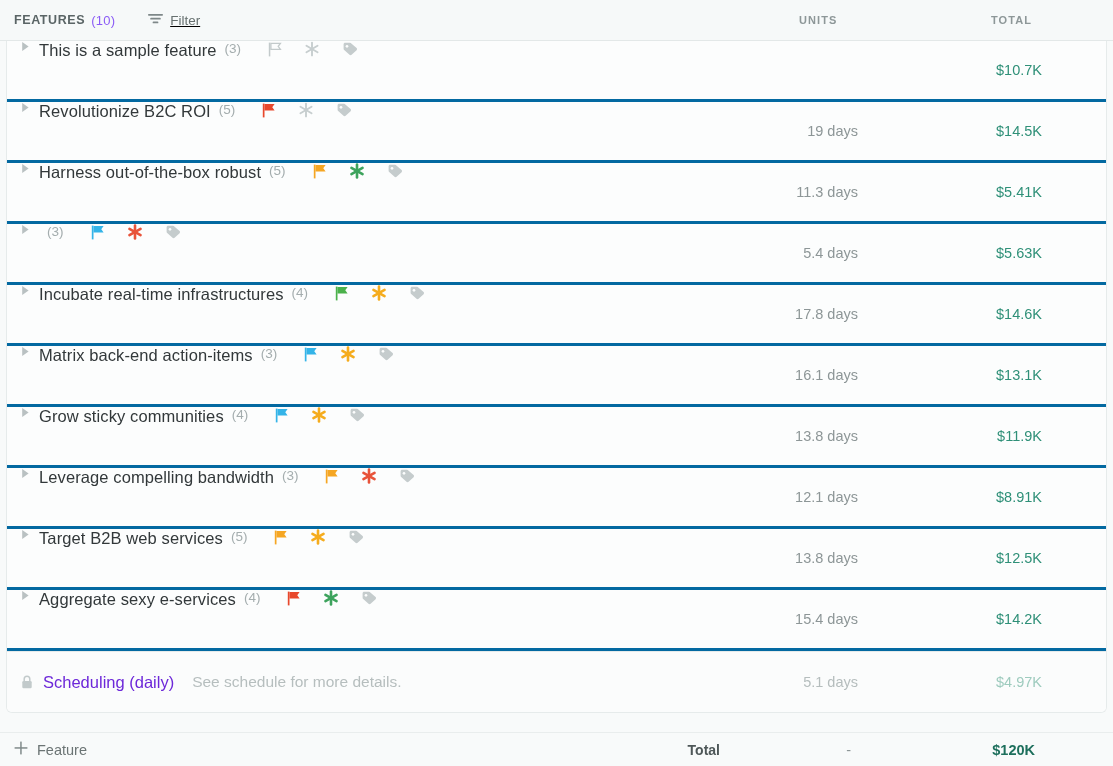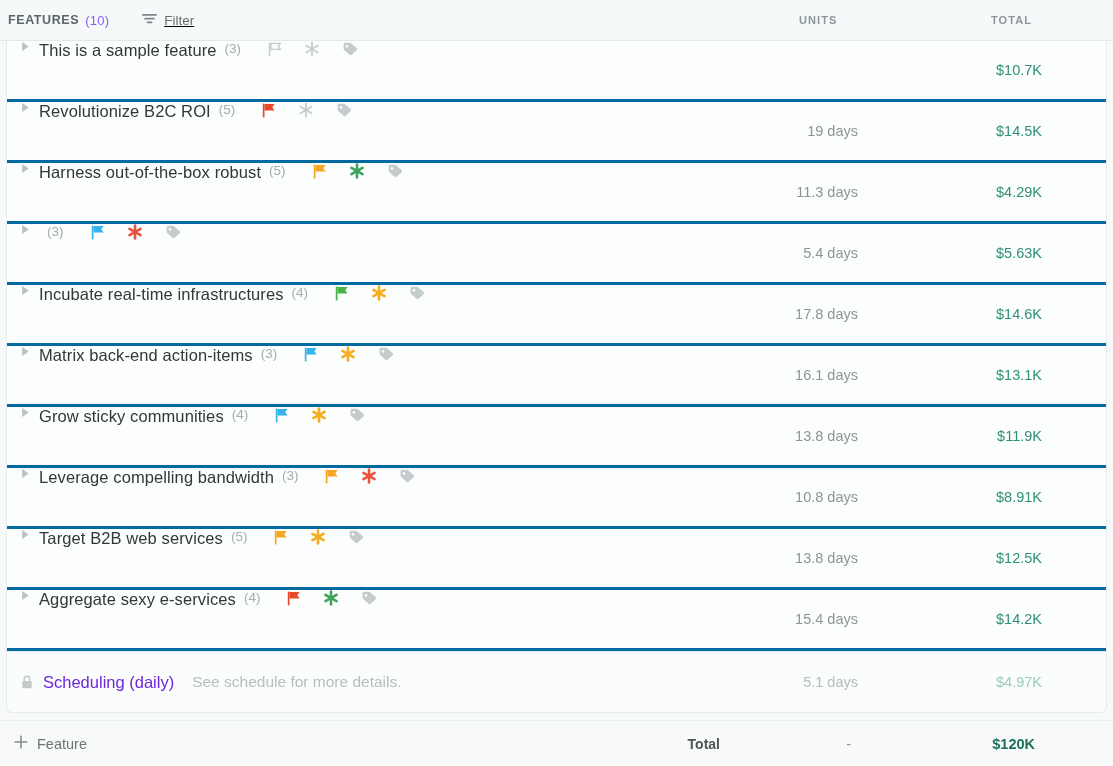--- a/index.html
+++ b/index.html
@@ -21,21 +21,21 @@
   }
 
   
   .header {
     position: relative;
     height: 41px;
     background: #f6f9f9;
     border-bottom: 1px solid #e3e8e8;
     display: flex;
     align-items: center;
-    padding-left: 8px;
+    padding-left: 14px;
   }
   .hdr-title {
     font-size: 12.5px;
     font-weight: bold;
     letter-spacing: 0.6px;
     color: #5a6566;
     text-transform: uppercase;
   }
   .hdr-count {
     font-size: 13px;
@@ -190,21 +190,21 @@
     top: 50%; transform: translateY(-50%);
     text-align: right;
     font-size: 14.5px;
     color: #9ecbbe;
   }
 
   
   .footer {
     position: absolute;
     left: 0; right: 0; bottom: 0;
-    height: 46px;
+    height: 34px;
     background: #f8fafa;
     border-top: 1px solid #e9eded;
     display: flex;
     align-items: center;
   }
   .add-feature {
     display: flex;
     align-items: center;
     gap: 9px;
     margin-left: 14px;
@@ -348,21 +348,21 @@
             </svg>
           </span>
           <span class="badge">
             <svg width="16" height="15" viewBox="0 0 16 15">
               <path d="M1.6 2.3 C1.6 1.4 2.3 0.8 3.2 0.8 L8.0 0.8 C8.5 0.8 9.0 1.0 9.3 1.4 L14.6 6.1 C15.2 6.7 15.2 7.6 14.6 8.2 L9.6 12.8 C9.0 13.4 8.1 13.4 7.5 12.8 L2.2 8.1 C1.8 7.8 1.6 7.3 1.6 6.8 Z" fill="#c5cccd"></path>
               <circle cx="5.0" cy="4.3" r="1.35" fill="#fcfdfd"></circle>
             </svg>
           </span>
         </span>
         <span class="units-cell">11.3 days</span>
-        <span class="total-cell">$4.29K</span>
+        <span class="total-cell">$5.41K</span>
       </div>
       <div class="row">
         <span class="caret">
           <svg width="9" height="11" viewBox="0 0 9 11">
             <path d="M1.2 0.9 L7.6 5.5 L1.2 10.1 Z" fill="#b9c1c2"></path>
           </svg>
         </span>
         <span class="subcount">(3)</span>
         <span class="badges">
           <span class="badge">
@@ -506,21 +506,21 @@
               <line x1="8" y1="1.6" x2="8" y2="14.4" stroke="#e8533a" stroke-width="2.6" stroke-linecap="round" transform="rotate(120 8 8)"></line>
             </svg>
           </span>
           <span class="badge">
             <svg width="16" height="15" viewBox="0 0 16 15">
               <path d="M1.6 2.3 C1.6 1.4 2.3 0.8 3.2 0.8 L8.0 0.8 C8.5 0.8 9.0 1.0 9.3 1.4 L14.6 6.1 C15.2 6.7 15.2 7.6 14.6 8.2 L9.6 12.8 C9.0 13.4 8.1 13.4 7.5 12.8 L2.2 8.1 C1.8 7.8 1.6 7.3 1.6 6.8 Z" fill="#c5cccd"></path>
               <circle cx="5.0" cy="4.3" r="1.35" fill="#fcfdfd"></circle>
             </svg>
           </span>
         </span>
-        <span class="units-cell">10.8 days</span>
+        <span class="units-cell">12.1 days</span>
         <span class="total-cell">$8.91K</span>
       </div>
       <div class="row">
         <span class="caret">
           <svg width="9" height="11" viewBox="0 0 9 11">
             <path d="M1.2 0.9 L7.6 5.5 L1.2 10.1 Z" fill="#b9c1c2"></path>
           </svg>
         </span>
         <span class="name">Target B2B web services</span>
         <span class="subcount">(5)</span>

